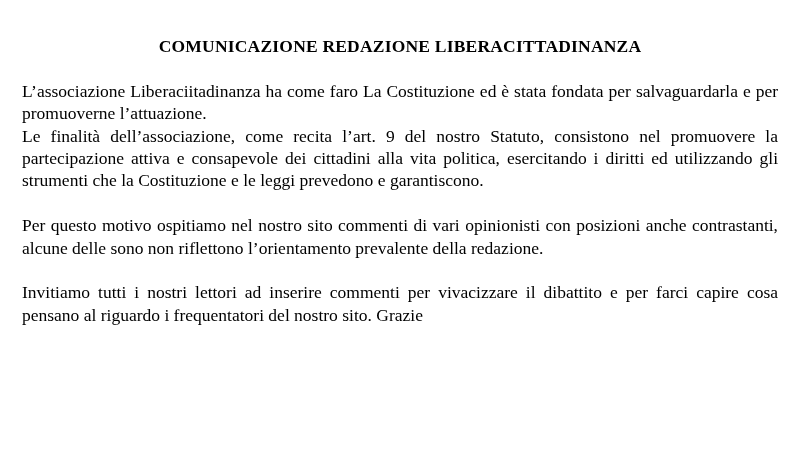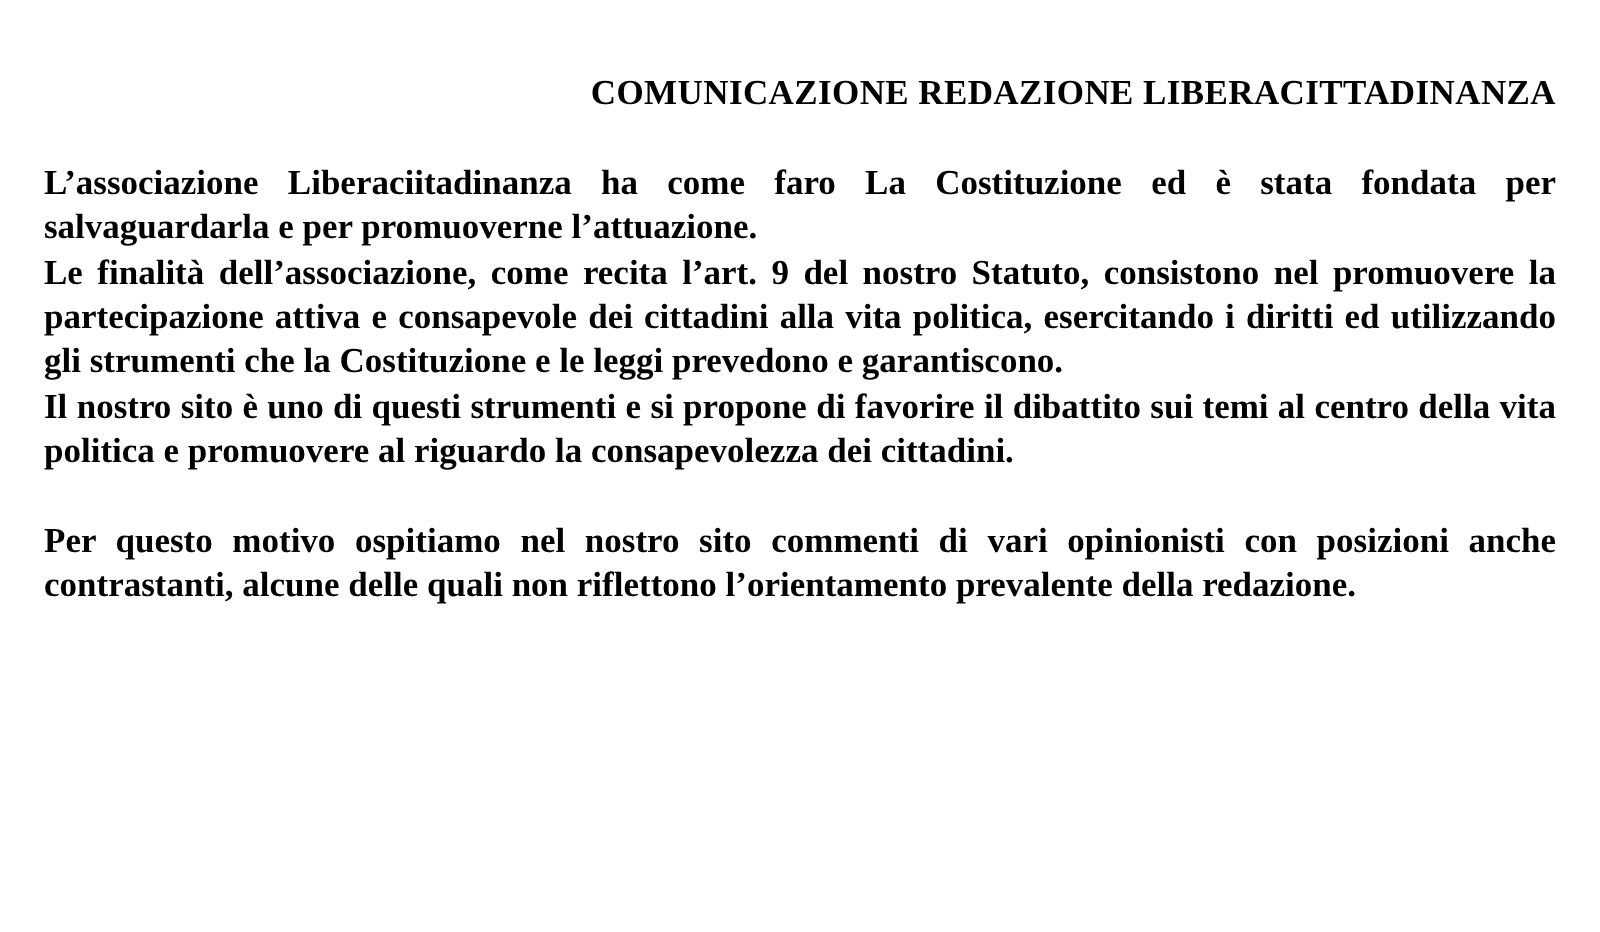--- a/index.html
+++ b/index.html
@@ -16,47 +16,48 @@
     color: #000000;
     font-family: "Liberation Serif", "DejaVu Serif", serif;
     font-size: 17.5px;
     line-height: 22.4px;
     padding: 35px 22px 0 22px;
     overflow: hidden;
   }
   .doc-title {
     font-size: 17.5px;
     font-weight: bold;
-    text-align: right;
+    text-align: center;
     letter-spacing: 0.2px;
     margin: 0 0 22.4px 0;
   }
   .block {
     margin: 0 0 22.4px 0;
-    font-weight: bold;
   }
   .block:last-child {
     margin-bottom: 0;
   }
   .block p {
     margin: 0;
     text-align: justify;
   }
 </style>
 </head>
 <body>
 
 <div class="page">
 
   <h1 class="doc-title">COMUNICAZIONE REDAZIONE LIBERACITTADINANZA</h1>
 
   <div class="block">
     <p>L’associazione Liberaciitadinanza ha come faro La Costituzione ed è stata fondata per salvaguardarla e per promuoverne l’attuazione.</p>
     <p>Le finalità dell’associazione, come recita l’art. 9 del nostro Statuto, consistono nel promuovere la partecipazione attiva e consapevole dei cittadini alla vita politica, esercitando i diritti ed utilizzando gli strumenti che la Costituzione e le leggi prevedono e garantiscono.</p>
-    <p>Il nostro sito è uno di questi strumenti e si propone di favorire il dibattito sui temi al centro della  vita politica e promuovere al riguardo la consapevolezza dei cittadini.</p>
   </div>
 
   <div class="block">
-    <p>Per questo motivo ospitiamo nel nostro sito commenti di vari opinionisti con posizioni anche contrastanti, alcune delle quali  non riflettono l’orientamento prevalente della redazione.</p>
+    <p>Per questo motivo ospitiamo nel nostro sito commenti di vari opinionisti con posizioni anche contrastanti, alcune delle sono  non riflettono l’orientamento prevalente della redazione.</p>
   </div>
 
+  <div class="block">
+    <p>Invitiamo tutti i nostri lettori ad inserire commenti per vivacizzare il dibattito e per farci capire cosa pensano al riguardo i frequentatori del nostro sito. Grazie</p>
+  </div>
 
 </div>
 
 </body></html>

